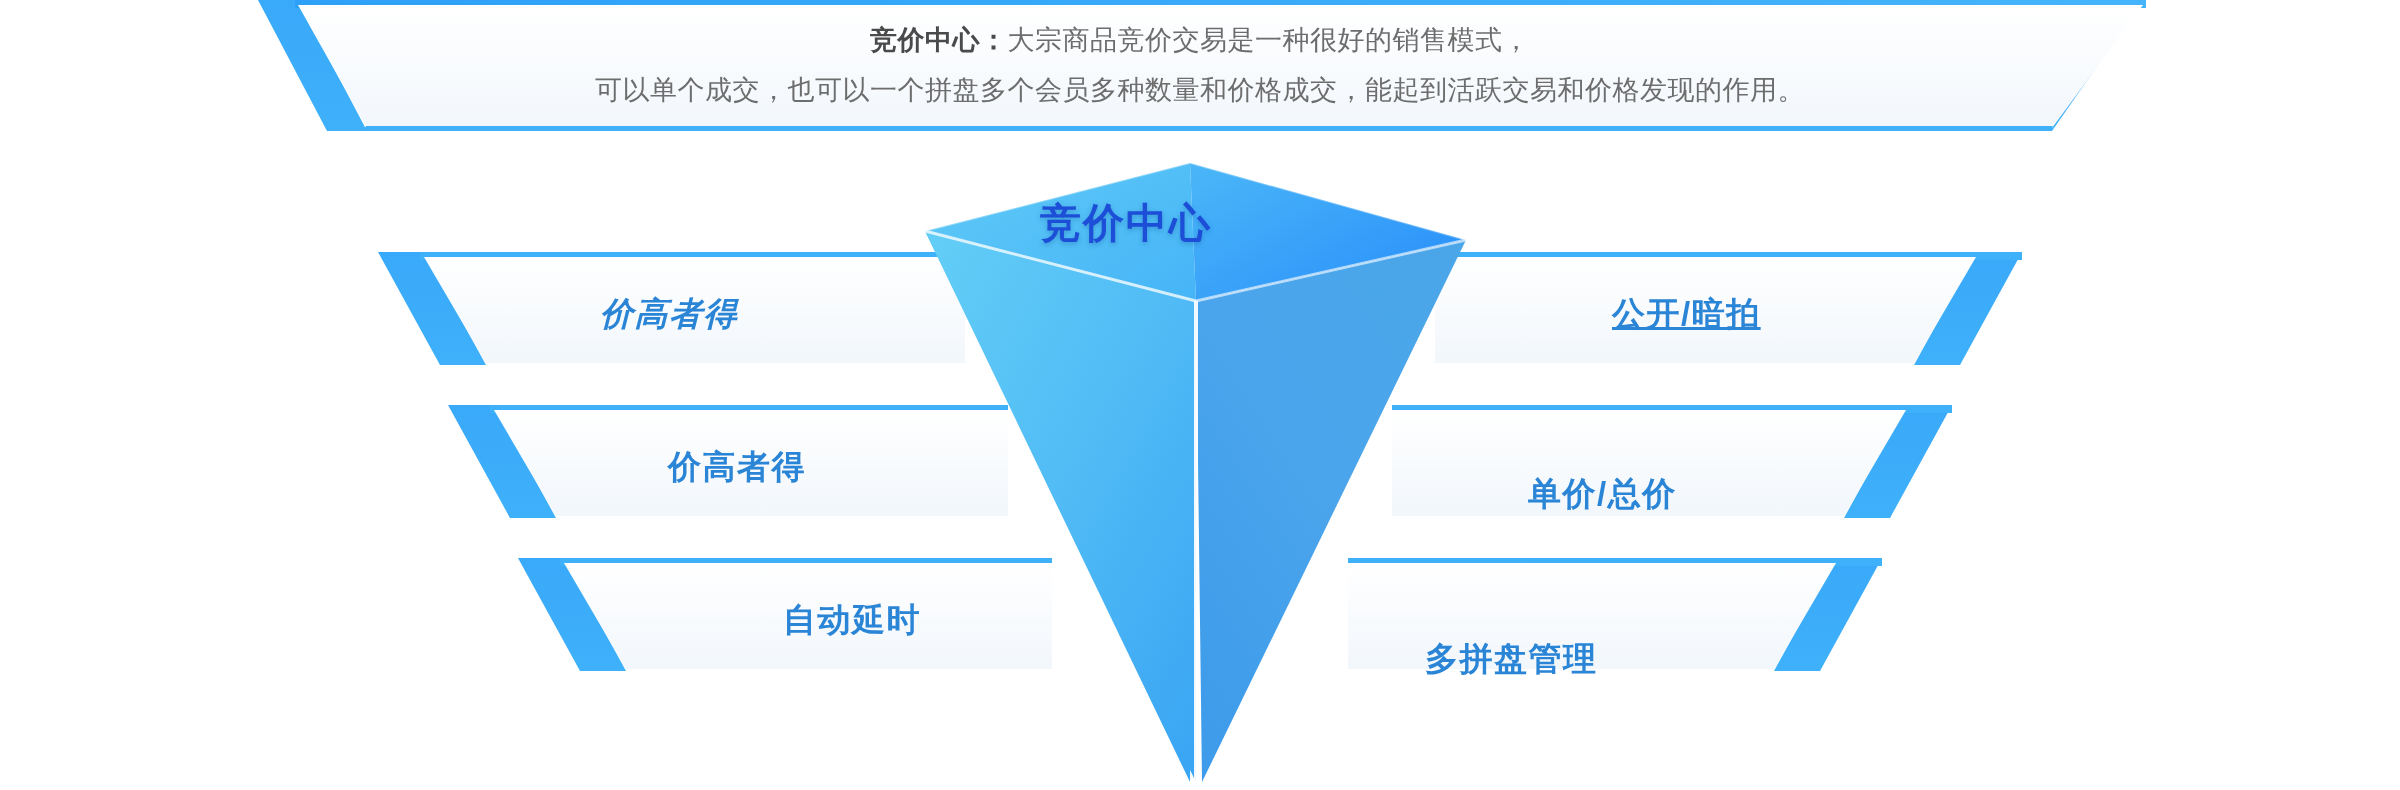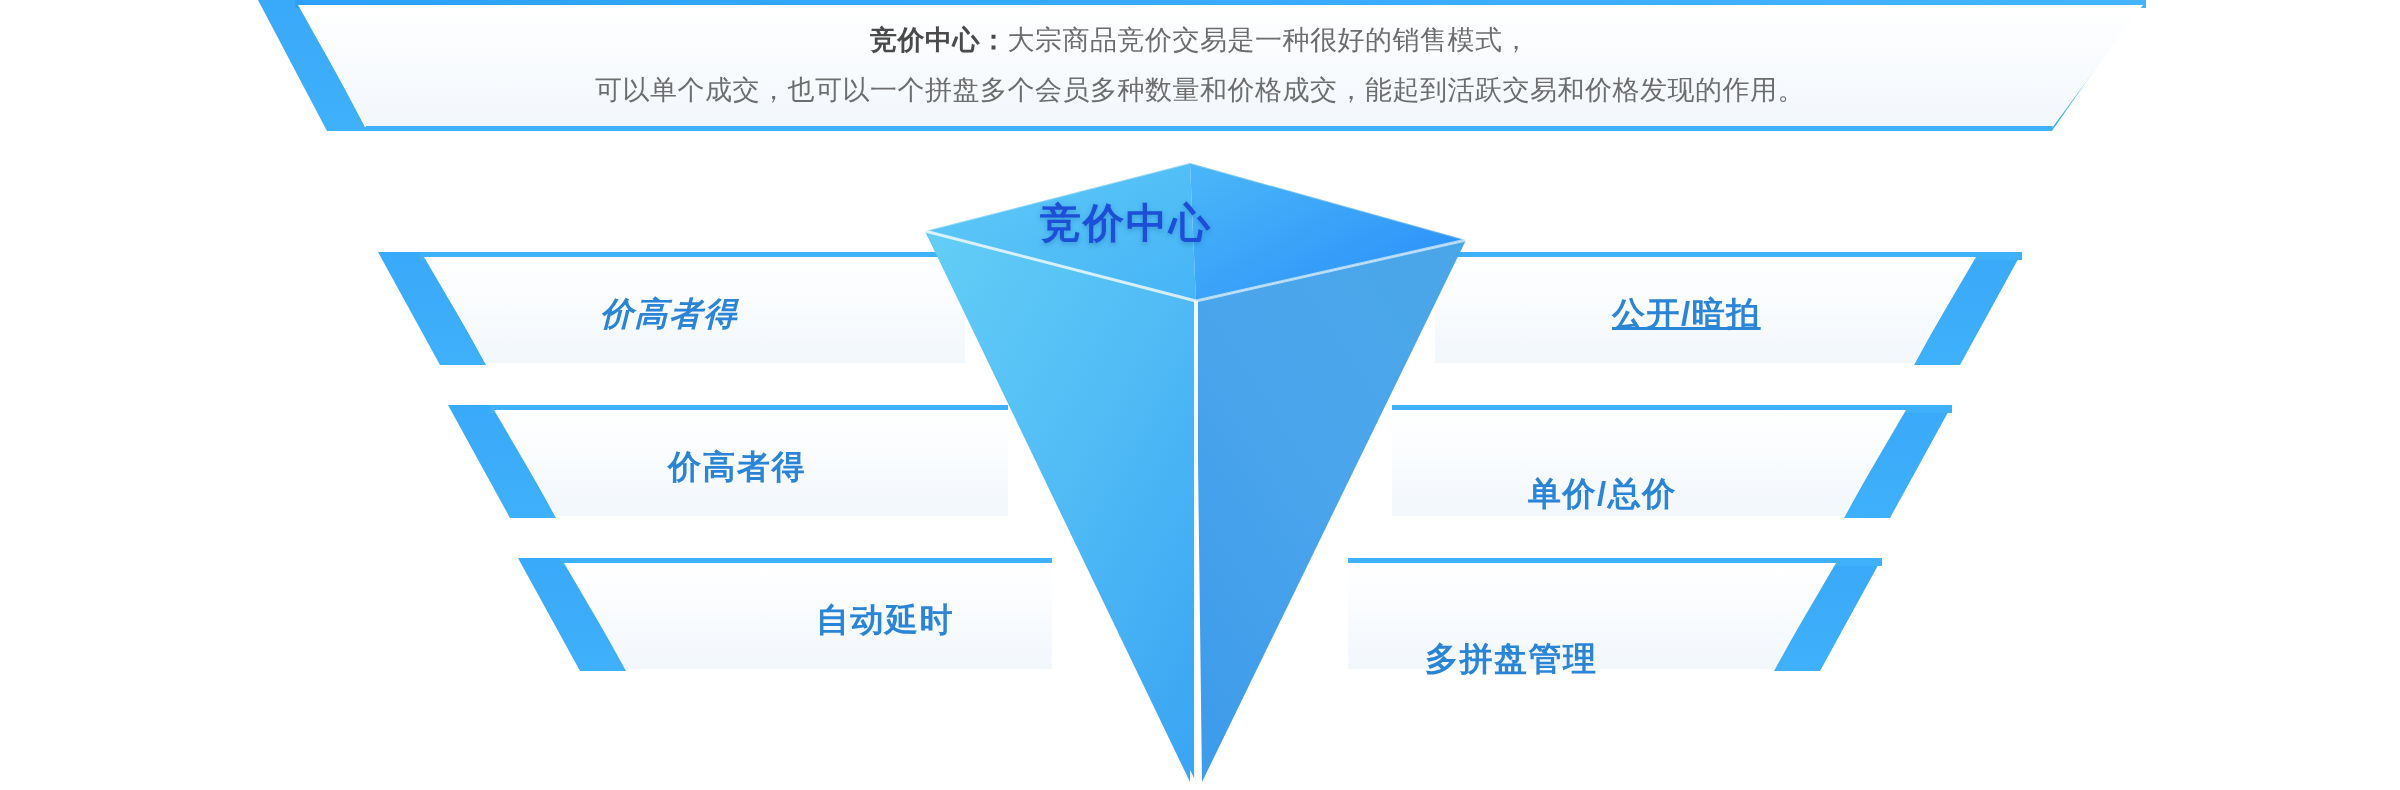--- a/index.html
+++ b/index.html
@@ -75,21 +75,21 @@
     position: absolute;
     font-size: 33px;
     font-weight: bold;
     color: #2b85d6;
     white-space: nowrap;
     letter-spacing: 1.5px;
     pointer-events: none;
   }
   .bar-label.l1 { left: 600px;  top: 292px; font-style: italic; }
   .bar-label.l2 { left: 668px;  top: 445px; }
-  .bar-label.l3 { left: 816px;  top: 598px; }
+  .bar-label.l3 { left: 783px;  top: 598px; }
   .bar-label.r1 { left: 1612px; top: 292px; text-decoration: underline; }
   .bar-label.r2 { left: 1528px; top: 445px; margin-top: 27px; }
   .bar-label.r3 { left: 1425px; top: 598px; margin-top: 39px; }
 </style>
 </head>
 <body>
 
 <div id="stage">
 
   <svg class="layer" viewBox="0 0 2400 790" xmlns="http://www.w3.org/2000/svg">

